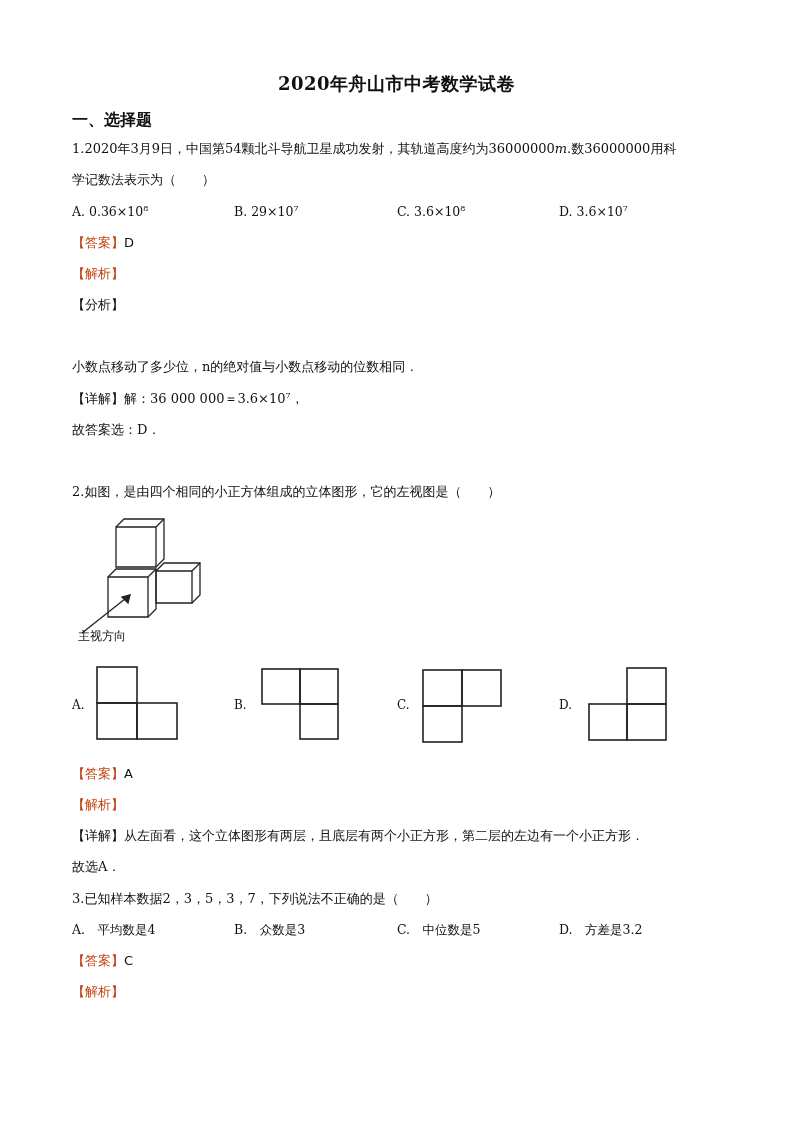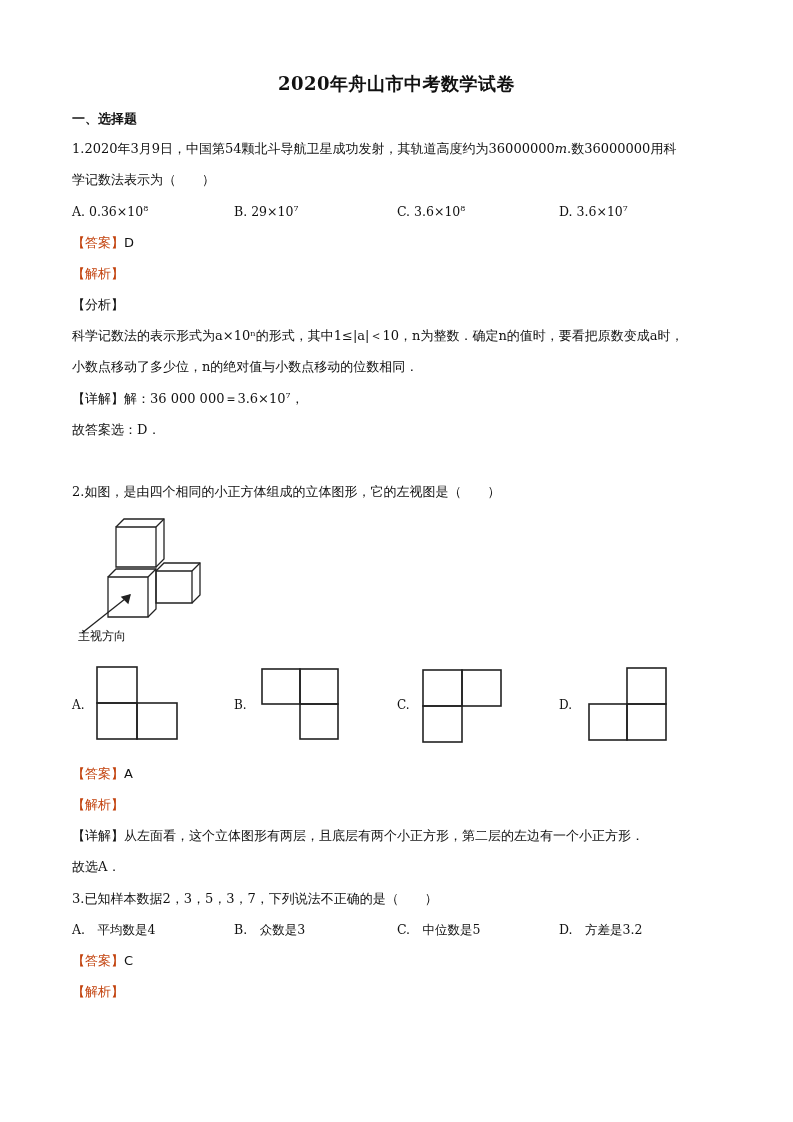--- a/index.html
+++ b/index.html
@@ -7,21 +7,21 @@
     width: 793px; height: 1122px; position: relative; overflow: hidden;
     font-family: "DejaVu Serif", "Liberation Serif", serif;
     color: #111;
   }
   .page { position: absolute; left: 0; top: 0; width: 793px; height: 988px; }
   .title {
     position: absolute; top: 72px; left: 0; width: 793px; text-align: center;
     font-size: 18px; font-weight: bold; letter-spacing: 0.5px;
   }
   .section {
-    position: absolute; left: 72px; top: 110px; font-size: 13px; font-weight: bold;
+    position: absolute; left: 72px; top: 110px; font-size: 16px; font-weight: bold;
   }
   .line {
     position: absolute; left: 72px; font-size: 13px; white-space: nowrap; line-height: 16px;
   }
   .label-blue { color: #c2410c; font-family: "DejaVu Sans", sans-serif; }
   .ans { font-family: "DejaVu Sans", sans-serif; color: #111; }
   .opt { position: absolute; font-size: 12.5px; white-space: nowrap; }
   sup { font-size: 8px; vertical-align: super; line-height: 0; }
   i { font-style: italic; }
   svg { position: absolute; }
@@ -39,21 +39,20 @@
   <div class="line" style="top:172px">学记数法表示为（　　）</div>
 
   <div class="opt" style="left:72px;top:204px"><span>A. 0.36×10</span><sup>8</sup></div>
   <div class="opt" style="left:234px;top:204px"><span>B. 29×10</span><sup>7</sup></div>
   <div class="opt" style="left:397px;top:204px"><span>C. 3.6×10</span><sup>8</sup></div>
   <div class="opt" style="left:559px;top:204px"><span>D. 3.6×10</span><sup>7</sup></div>
 
   <div class="line" style="top:235px"><span class="label-blue">【答案】</span><span class="ans">D</span></div>
   <div class="line label-blue" style="top:266px">【解析】</div>
   <div class="line" style="top:297px">【分析】</div>
-  <div class="line" style="top:328px">科学记数法的表示形式为a×10ⁿ的形式，其中1≤|a|＜10，n为整数．确定n的值时，要看把原数变成a时，</div>
   <div class="line" style="top:359px">小数点移动了多少位，n的绝对值与小数点移动的位数相同．</div>
   <div class="line" style="top:391px"><span>【详解】</span><span>解：36 000 000＝3.6×10</span><sup>7</sup><span>，</span></div>
   <div class="line" style="top:422px">故答案选：D．</div>
 
   <div class="line" style="top:484px">2.如图，是由四个相同的小正方体组成的立体图形，它的左视图是（　　）</div>
 
   <svg style="left:74px;top:515px" width="140" height="130" viewBox="0 0 140 130">
     <g fill="none" stroke="#222" stroke-width="1.3">
 
       <polygon points="42,12 82,12 82,52 42,52"></polygon>

